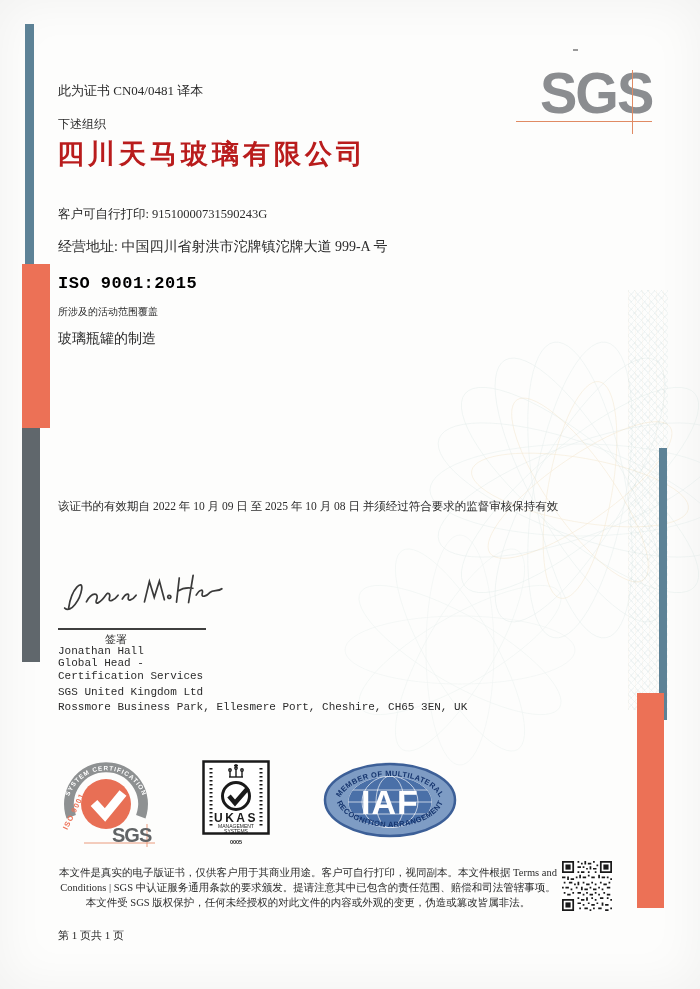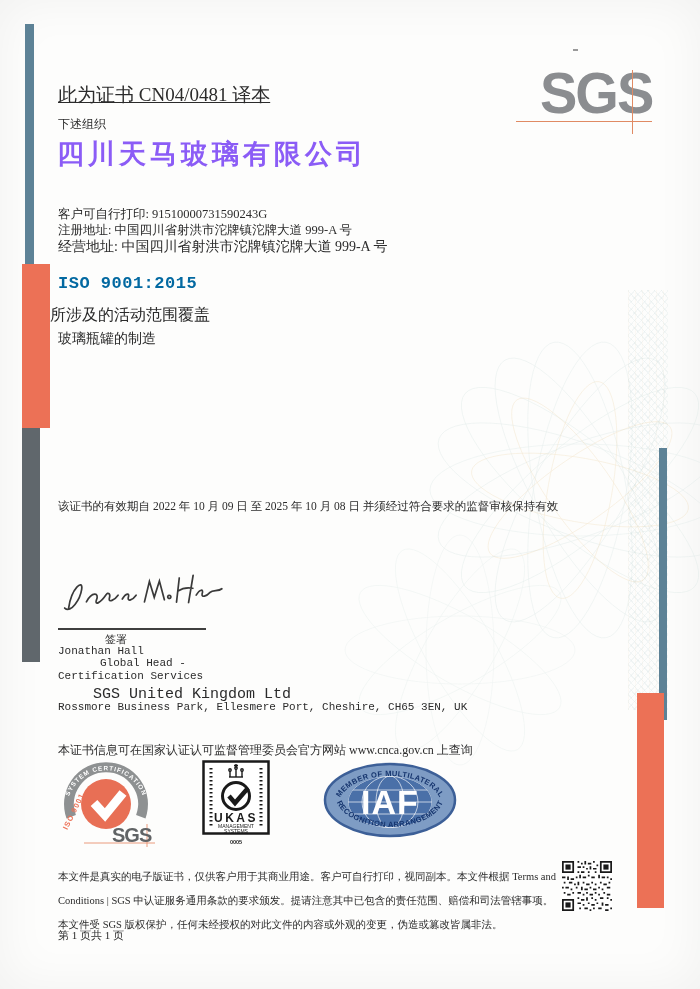--- a/index.html
+++ b/index.html
@@ -62,56 +62,54 @@
   <div class="bar" style="left:22px;top:264px;width:28px;height:164px;background:#ec7156;"></div>
   <div class="bar" style="left:22px;top:428px;width:18px;height:234px;background:#60676c;"></div>
   <div class="bar" style="left:659px;top:448px;width:8px;height:272px;background:#5d8296;"></div>
   <div class="bar" style="left:637px;top:693px;width:27px;height:215px;background:#ec7156;"></div>
 
   <div class="abs sgs-word" style="left:540px;top:66px;">SGS</div>
   <div class="hairline" style="left:516px;top:121px;width:136px;height:1px;"></div>
   <div class="hairline" style="left:632px;top:70px;width:1px;height:64px;"></div>
   <div class="abs" style="left:573px;top:49px;width:5px;height:2px;background:#9a9a9a;"></div>
 
-  <div class="txt" style="left:58px;top:82px;font-size:19px;text-decoration:underline;">此为证书 CN04/0481 译本</div>
+  <div class="txt" style="left:58px;top:82px;font-size:13px;">此为证书 CN04/0481 译本</div>
   <div class="txt" style="left:58px;top:116px;font-size:12px;">下述组织</div>
-  <div class="txt" style="left:57px;top:136px;font-size:27px;font-weight:600;letter-spacing:4px;color:#8b5cf6;">四川天马玻璃有限公司</div>
+  <div class="txt" style="left:57px;top:136px;font-size:27px;font-weight:600;letter-spacing:4px;color:#b91c1c;">四川天马玻璃有限公司</div>
 
   <div class="txt" style="left:58px;top:206px;font-size:12.5px;">客户可自行打印: 91510000731590243G</div>
-  <div class="txt" style="left:58px;top:222px;font-size:12.5px;">注册地址: 中国四川省射洪市沱牌镇沱牌大道 999-A 号</div>
   <div class="txt" style="left:58px;top:238px;font-size:14px;">经营地址: 中国四川省射洪市沱牌镇沱牌大道 999-A 号</div>
 
-  <div class="txt mono" style="left:58px;top:274px;font-size:17px;font-weight:bold;letter-spacing:.5px;color:#0369a1;">ISO 9001:2015</div>
-
-  <div class="txt" style="left:50px;top:305px;font-size:16px;">所涉及的活动范围覆盖</div>
+  <div class="txt mono" style="left:58px;top:274px;font-size:17px;font-weight:bold;letter-spacing:.5px;color:#000000;">ISO 9001:2015</div>
+
+  <div class="txt" style="left:58px;top:305px;font-size:10px;">所涉及的活动范围覆盖</div>
   <div class="txt" style="left:58px;top:330px;font-size:14px;">玻璃瓶罐的制造</div>
 
   <div class="txt" style="left:58px;top:499px;font-size:11.5px;">该证书的有效期自 2022 年 10 月 09 日 至 2025 年 10 月 08 日 并须经过符合要求的监督审核保持有效</div>
 
   <svg class="abs" style="left:56px;top:568px;" width="170" height="50" viewBox="0 0 170 50">
     <g fill="none" stroke="#3a3a3a" stroke-width="1.7" stroke-linecap="round" transform="rotate(-3 85 25)">
       <path d="M12 36 C16 16 28 8 26 18 C24 28 14 42 8 36"></path>
       <path d="M30 31 C36 21 44 22 40 30 C38 35 44 33 50 25 C52 22 55 24 53 29 C52 33 58 31 62 26"></path>
       <path d="M66 30 C70 24 74 24 72 29 C71 33 76 32 80 27"></path>
       <path d="M88 34 L94 14 L98 30 L104 14 L108 33"></path>
       <path d="M113 32 a1.6 1.6 0 1 1 .1 0"></path>
       <path d="M124 12 L120 36 M138 10 L132 37 M122 25 C127 22 133 22 137 23"></path>
       <path d="M140 30 C144 24 148 24 146 29 C145 33 150 32 154 28 C157 25 162 28 166 25"></path>
     </g>
   </svg>
   <div class="abs" style="left:58px;top:628px;width:148px;height:2px;background:#3f3f3f;"></div>
   <div class="txt" style="left:58px;top:632px;font-size:11px;margin-left:47px;">签署</div>
   <div class="txt mono" style="left:58px;top:645px;font-size:11px;">Jonathan Hall</div>
-  <div class="txt mono" style="left:58px;top:657px;font-size:11px;margin-left:42px;">Global Head -</div>
+  <div class="txt mono" style="left:58px;top:657px;font-size:11px;">Global Head -</div>
   <div class="txt mono" style="left:58px;top:670px;font-size:11px;">Certification Services</div>
 
-  <div class="txt mono" style="left:58px;top:686px;font-size:15px;margin-left:35px;">SGS United Kingdom Ltd</div>
+  <div class="txt mono" style="left:58px;top:686px;font-size:11px;">SGS United Kingdom Ltd</div>
   <div class="txt mono" style="left:58px;top:701px;font-size:11px;">Rossmore Business Park, Ellesmere Port, Cheshire, CH65 3EN, UK</div>
 
-  <div class="txt" style="left:58px;top:742px;font-size:12px;">本证书信息可在国家认证认可监督管理委员会官方网站 www.cnca.gov.cn 上查询</div>
 
   <svg class="abs" style="left:54px;top:758px;" width="105" height="90" viewBox="0 0 105 90">
     <defs>
       <path id="badgearc" d="M14 60 A39 39 0 1 1 90 60"></path>
     </defs>
     <path d="M17.2 58.7 A37 37 0 1 1 86.8 58.7" fill="none" stroke="#8e9192" stroke-width="10"></path>
     <text font-family="Liberation Sans, DejaVu Sans, sans-serif" font-size="6.3" font-weight="bold" fill="#ffffff" letter-spacing="1">
       <textPath href="#badgearc" startOffset="50%" text-anchor="middle">SYSTEM CERTIFICATION</textPath>
     </text>
     <text transform="rotate(-64 14 66)" x="8" y="68" font-family="Liberation Sans, DejaVu Sans, sans-serif" font-size="7.5" font-weight="bold" fill="#ec7156" letter-spacing="1">ISO 9001</text>
@@ -162,21 +160,21 @@
     </g>
     <text x="68" y="52" text-anchor="middle" font-family="Liberation Sans, DejaVu Sans, sans-serif" font-size="34" font-weight="bold" fill="#ffffff" letter-spacing="1">IAF</text>
     <text font-family="Liberation Sans, DejaVu Sans, sans-serif" font-size="7.5" font-weight="bold" fill="#16356e" letter-spacing=".4">
       <textPath href="#iaf-top" startOffset="50%" text-anchor="middle">MEMBER OF MULTILATERAL</textPath>
     </text>
     <text font-family="Liberation Sans, DejaVu Sans, sans-serif" font-size="7.5" font-weight="bold" fill="#16356e" letter-spacing=".4">
       <textPath href="#iaf-bottom" startOffset="50%" text-anchor="middle">RECOGNITION ARRANGEMENT</textPath>
     </text>
   </svg>
 
-  <div class="wrap" style="left:58px;top:865px;width:500px;font-size:10.5px;line-height:24px;">本文件是真实的电子版证书，仅供客户用于其商业用途。客户可自行打印，视同副本。本文件根据 Terms and Conditions | SGS 中认证服务通用条款的要求颁发。提请注意其中已包含的责任范围、赔偿和司法管辖事项。本文件受 SGS 版权保护，任何未经授权的对此文件的内容或外观的变更，伪造或篡改皆属非法。</div>
+  <div class="wrap" style="left:58px;top:865px;width:500px;font-size:10.5px;line-height:15px;text-align:center;">本文件是真实的电子版证书，仅供客户用于其商业用途。客户可自行打印，视同副本。本文件根据 Terms and Conditions | SGS 中认证服务通用条款的要求颁发。提请注意其中已包含的责任范围、赔偿和司法管辖事项。本文件受 SGS 版权保护，任何未经授权的对此文件的内容或外观的变更，伪造或篡改皆属非法。</div>
 
   <svg class="abs" style="left:562px;top:861px;" width="50" height="50" viewBox="0 0 29 29">
     <rect width="29" height="29" fill="#ffffff"></rect>
     <g fill="#1a1a1a">
       <path d="M0 0 h7 v7 h-7 z M1 1 v5 h5 v-5 z" fill-rule="evenodd"></path>
       <rect x="2" y="2" width="3" height="3"></rect>
       <path d="M22 0 h7 v7 h-7 z M23 1 v5 h5 v-5 z" fill-rule="evenodd"></path>
       <rect x="24" y="2" width="3" height="3"></rect>
       <path d="M0 22 h7 v7 h-7 z M1 23 v5 h5 v-5 z" fill-rule="evenodd"></path>
       <rect x="2" y="24" width="3" height="3"></rect>

